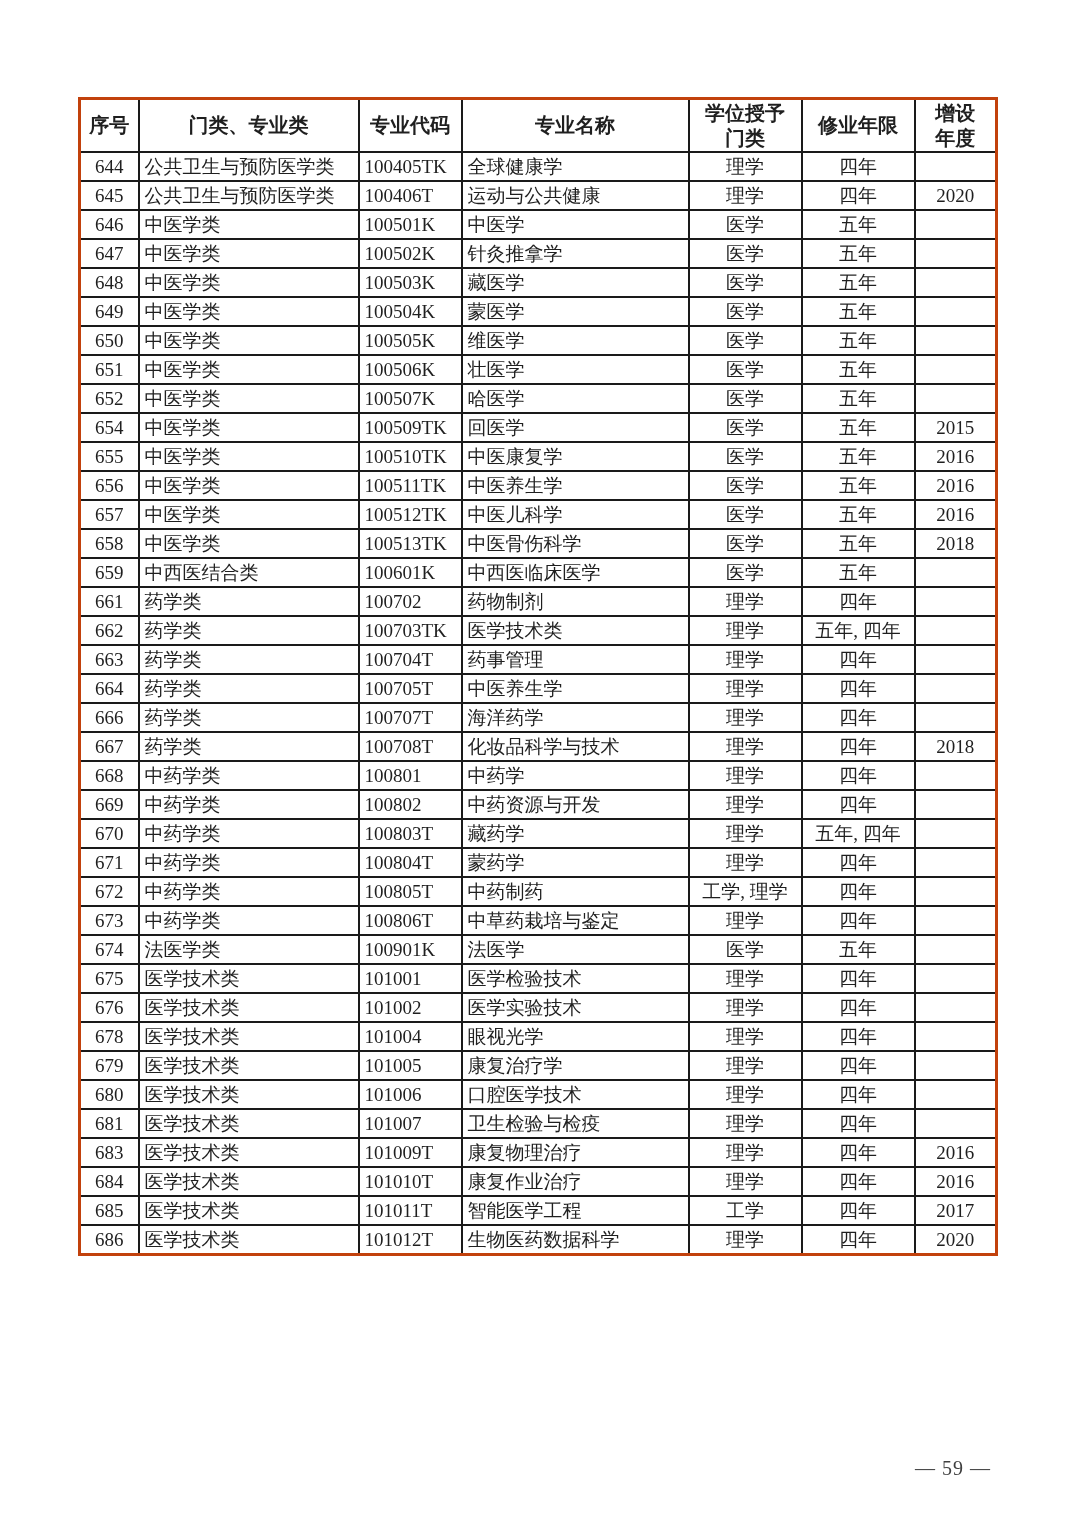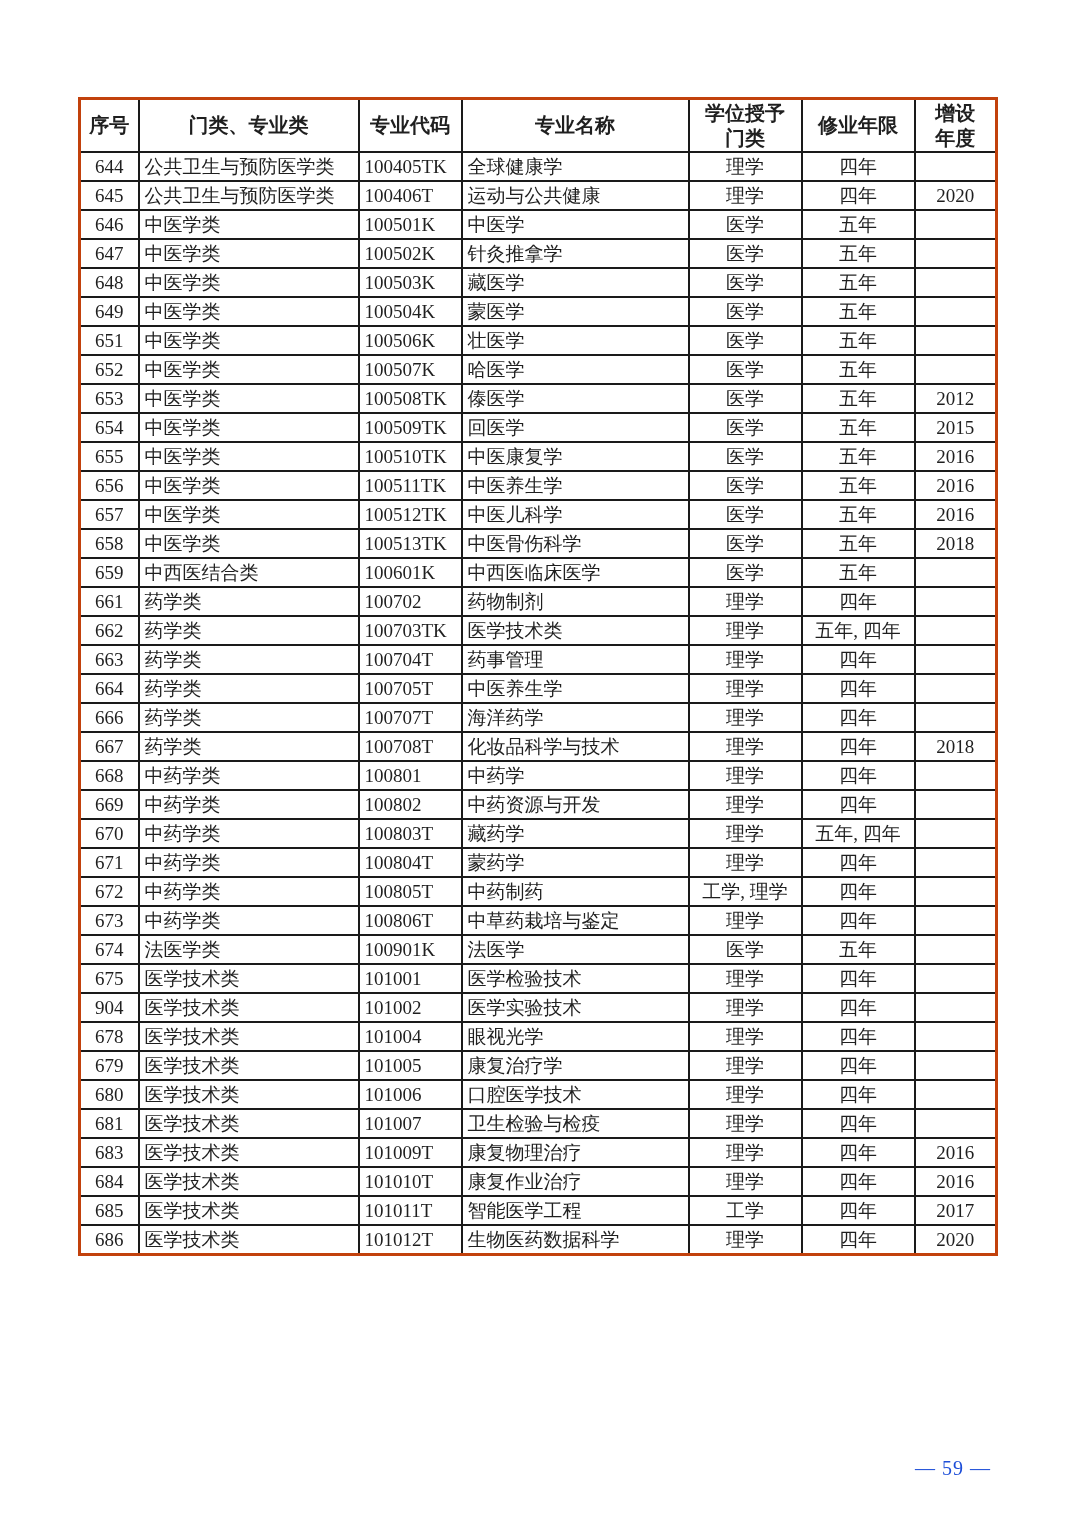--- a/index.html
+++ b/index.html
@@ -53,21 +53,21 @@
     text-align: left;
     padding-left: 5px;
   }
   .page-number {
     position: absolute;
     top: 1457px;
     left: 898px;
     width: 110px;
     text-align: center;
     font-size: 20px;
-    color: #1d4ed8;
+    color: #404040;
     letter-spacing: 1px;
   }
 </style>
 </head>
 <body>
 
 <div class="page">
   <table class="majors">
     <colgroup>
       <col style="width:59px">
@@ -140,45 +140,45 @@
         <tr>
           <td class="c0">649</td>
           <td class="c1">中医学类</td>
           <td class="c2">100504K</td>
           <td class="c3">蒙医学</td>
           <td class="c4">医学</td>
           <td class="c5">五年</td>
           <td class="c6"></td>
         </tr>
         <tr>
+          <td class="c0">650</td>
+          <td class="c1">中医学类</td>
+          <td class="c2">100505K</td>
+          <td class="c3">维医学</td>
+          <td class="c4">医学</td>
+          <td class="c5">五年</td>
+          <td class="c6"></td>
+        </tr>
+        <tr>
           <td class="c0">651</td>
           <td class="c1">中医学类</td>
           <td class="c2">100506K</td>
           <td class="c3">壮医学</td>
           <td class="c4">医学</td>
           <td class="c5">五年</td>
           <td class="c6"></td>
         </tr>
         <tr>
           <td class="c0">652</td>
           <td class="c1">中医学类</td>
           <td class="c2">100507K</td>
           <td class="c3">哈医学</td>
           <td class="c4">医学</td>
           <td class="c5">五年</td>
           <td class="c6"></td>
-        </tr>
-        <tr>
-          <td class="c0">653</td>
-          <td class="c1">中医学类</td>
-          <td class="c2">100508TK</td>
-          <td class="c3">傣医学</td>
-          <td class="c4">医学</td>
-          <td class="c5">五年</td>
-          <td class="c6">2012</td>
         </tr>
         <tr>
           <td class="c0">654</td>
           <td class="c1">中医学类</td>
           <td class="c2">100509TK</td>
           <td class="c3">回医学</td>
           <td class="c4">医学</td>
           <td class="c5">五年</td>
           <td class="c6">2015</td>
         </tr>
@@ -347,21 +347,21 @@
         <tr>
           <td class="c0">675</td>
           <td class="c1">医学技术类</td>
           <td class="c2">101001</td>
           <td class="c3">医学检验技术</td>
           <td class="c4">理学</td>
           <td class="c5">四年</td>
           <td class="c6"></td>
         </tr>
         <tr>
-          <td class="c0">904</td>
+          <td class="c0">676</td>
           <td class="c1">医学技术类</td>
           <td class="c2">101002</td>
           <td class="c3">医学实验技术</td>
           <td class="c4">理学</td>
           <td class="c5">四年</td>
           <td class="c6"></td>
         </tr>
         <tr>
           <td class="c0">678</td>
           <td class="c1">医学技术类</td>

